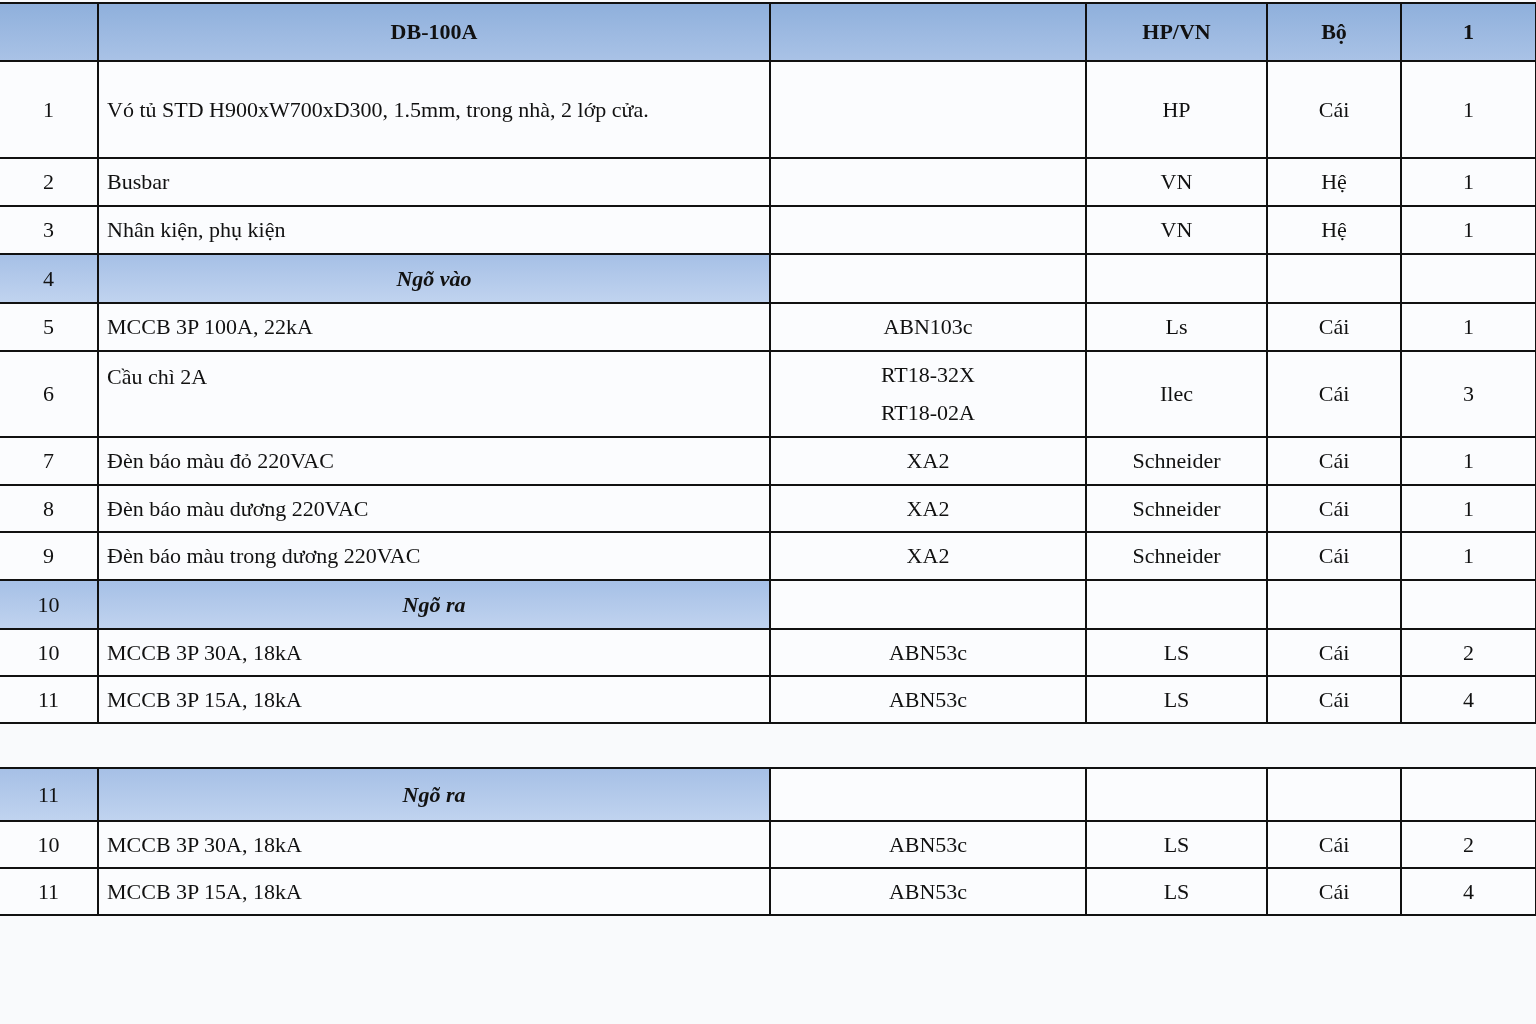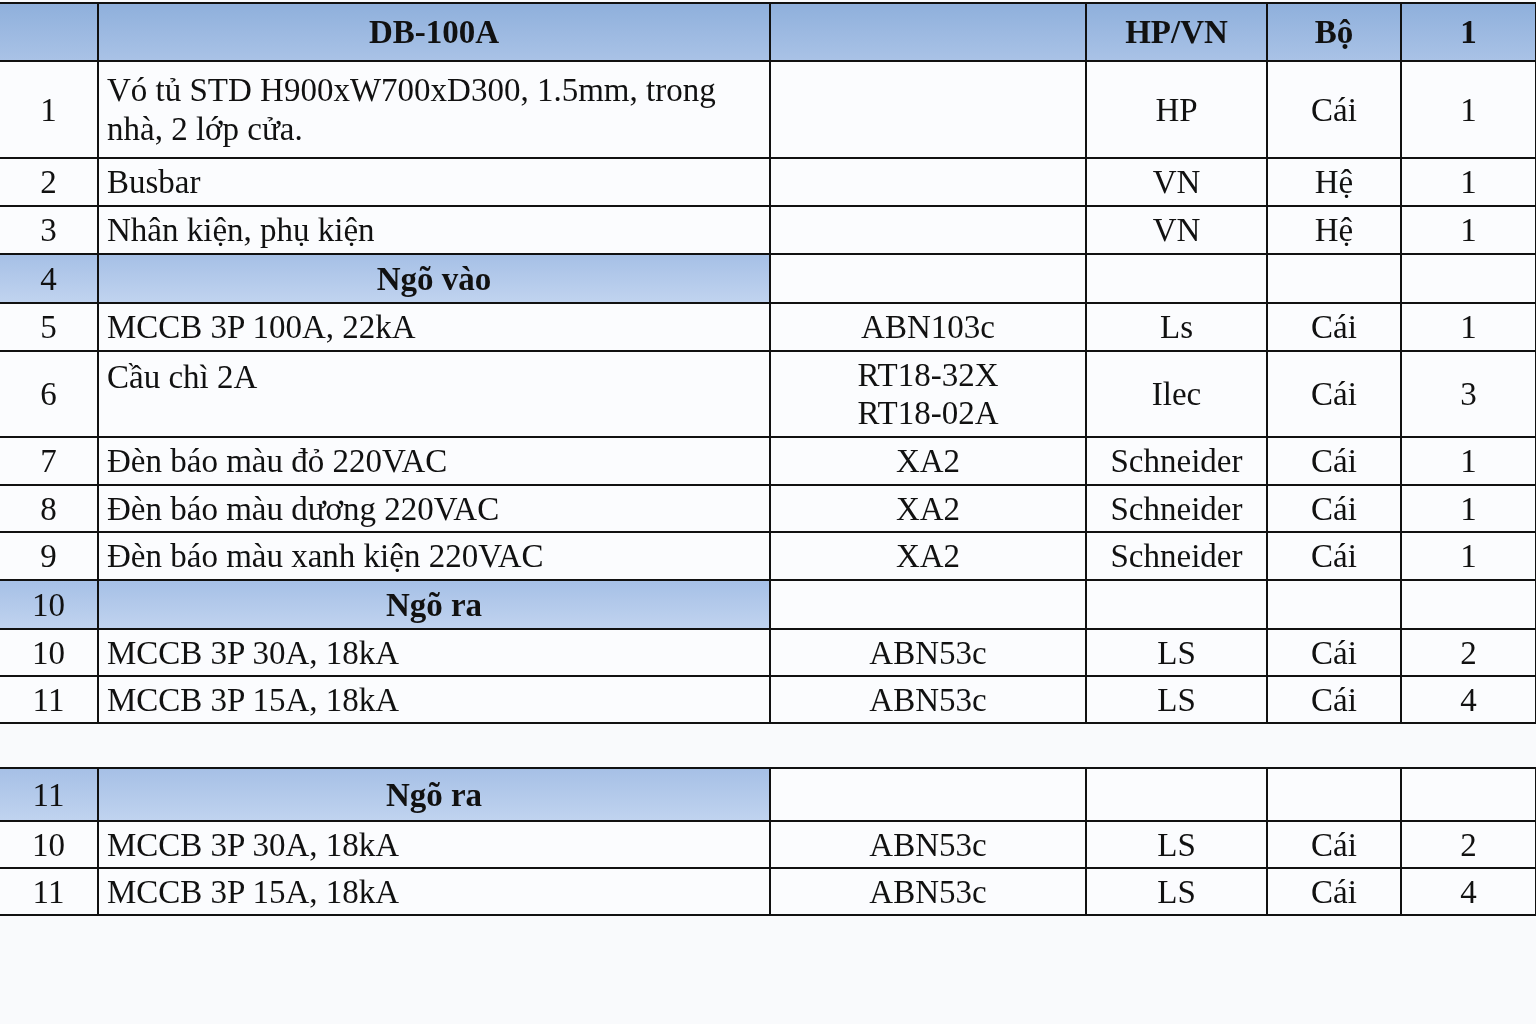--- a/index.html
+++ b/index.html
@@ -8,38 +8,38 @@
       background: #f9fafc;
       font-family: "Liberation Serif", "DejaVu Serif", serif;
       color: #111;
       position: relative;
     }
     table.bom {
       position: absolute; left: 0;
       border-collapse: collapse;
       table-layout: fixed;
       width: 1536px;
-      font-size: 33px;
+      font-size: 22px;
       background: #fbfcfe;
     }
     table.bom td {
       border: 2px solid #111;
       padding: 0 8px;
       line-height: 38px;
       vertical-align: middle;
       overflow: hidden;
       white-space: nowrap;
     }
     table.bom td:first-child { border-left: none; }
     table.bom td.c { text-align: center; }
     table.bom td.l { text-align: left; }
     table.bom td.desc.wrap { white-space: normal; line-height: 39px; padding-top: 0; }
     .hdr td { background: linear-gradient(#8fb0dc, #a9c2e6); font-weight: bold; }
     .sec td.blue { background: linear-gradient(#a6c0e6, #c0d3ef); }
-    .sec td.title { font-weight: bold; }
+    .sec td.title { font-weight: bold; font-style: italic; }
     .top-align { vertical-align: top !important; padding-top: 6px !important; margin-top: 15px; }
     #t1 { top: 2px; }
     #t2 { top: 767px; }
   </style>
 </head>
 <body>
 
 <table class="bom" id="t1">
   <colgroup>
     <col style="width:98px">
@@ -120,21 +120,21 @@
   <tr style="height:47px">
     <td class="c">8</td>
     <td class="l">Đèn báo màu dương 220VAC</td>
     <td class="c">XA2</td>
     <td class="c">Schneider</td>
     <td class="c">Cái</td>
     <td class="c">1</td>
   </tr>
   <tr style="height:48px">
     <td class="c">9</td>
-    <td class="l">Đèn báo màu xanh kiện 220VAC</td>
+    <td class="l">Đèn báo màu trong dương 220VAC</td>
     <td class="c">XA2</td>
     <td class="c">Schneider</td>
     <td class="c">Cái</td>
     <td class="c">1</td>
   </tr>
   <tr class="sec" style="height:49px">
     <td class="c blue">10</td>
     <td class="c blue title">Ngõ ra</td>
     <td class="c"></td>
     <td class="c"></td>

